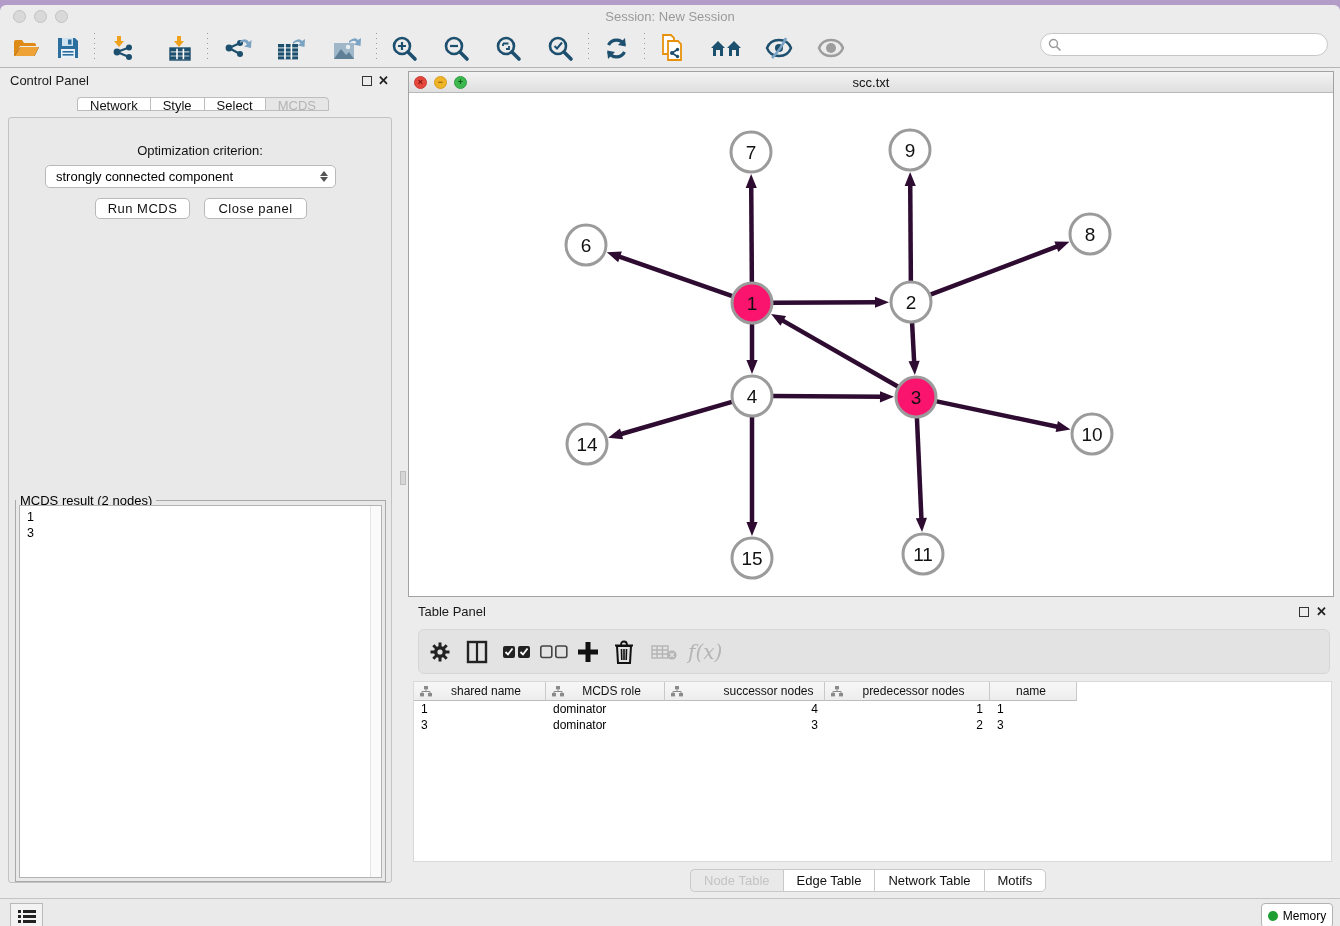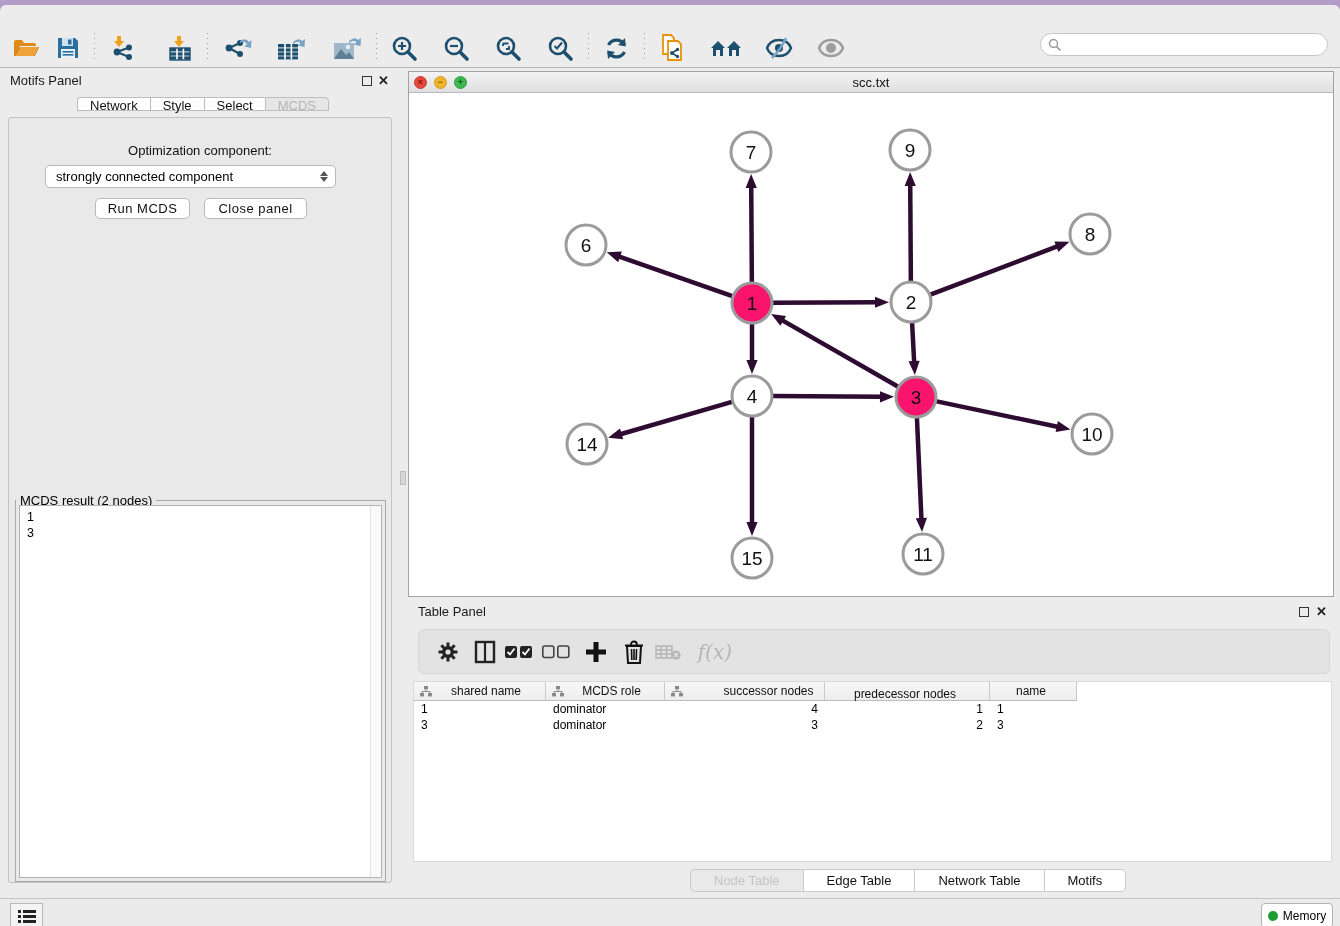--- a/index.html
+++ b/index.html
@@ -79,34 +79,34 @@
   .tl-red { background:#e6483e; border:1px solid #c93a31; color:#7c120c; }
   .tl-yel { background:#f0b429; border:1px solid #d59c1a; color:#8a5d05; }
   .tl-grn { background:#3cb84e; border:1px solid #2f9e40; color:#0e5c1a; }
   .net-canvas { position:absolute; left:0; top:21px; width:924px; height:503px; background:#fff; }
 
   
   .tp-title { position:absolute; left:418px; top:599px; font-size:13px; color:#1a1a1a; }
   .tp-toolbar { position:absolute; left:418px; top:624px; width:912px; height:45px;
                 background:#e3e3e3; border:1px solid #d6d6d6; border-radius:6px;
                 display:flex; align-items:center; padding-left:10px; gap:7px; }
-  .tp-btn { width:30px; height:32px; display:flex; align-items:center; justify-content:flex-end;
+  .tp-btn { width:30px; height:32px; display:flex; align-items:center; justify-content:flex-start;
             background:transparent; border:none; }
   .fx { font-family:"DejaVu Serif", serif; font-style:italic; font-size:20px; color:#b4b4b4; }
   .ntable { position:absolute; left:413px; top:676px; width:919px; height:181px; background:#fff;
             border:1px solid #d9d9d9; font-size:12px; }
   .thead { display:flex; height:19px; }
   .th { background:linear-gradient(#f7f7f7,#ededed); border-right:1px solid #c9c9c9;
         border-bottom:1px solid #bdbdbd; display:flex; align-items:center; gap:5px;
         padding-left:6px; font-size:12px; color:#111; }
   .th .lbl { flex:1; text-align:center; padding-right:10px; }
   .trow { display:flex; height:16px; align-items:center; }
   .td { padding:0 7px; overflow:hidden; white-space:nowrap; }
   .tp-tabs { position:absolute; top:864px; left:690px; display:flex; height:23px; }
-  .tp-tab { padding:3px 23px 0; font-size:13px; background:#fff; border:1px solid #c9c9c9;
+  .tp-tab { padding:3px 13px 0; font-size:13px; background:#fff; border:1px solid #c9c9c9;
             border-right:none; color:#111; }
   .tp-tab:first-child { border-radius:5px 0 0 5px; }
   .tp-tab:last-child { border-right:1px solid #c9c9c9; border-radius:0 5px 5px 0; }
   .tp-tab.sel { background:#e9e9e9; color:#c3c3c3; }
 
   
   .statusbar { position:absolute; left:0; top:893px; width:100%; height:33px;
                background:#eaeaea; border-top:1px solid #c4c4c4; }
   .sb-list { position:absolute; left:10px; top:4px; width:33px; height:26px; background:#f3f3f3;
              border:1px solid #b9b9b9; display:flex; align-items:center; justify-content:center; }
@@ -114,20 +114,26 @@
                 border:1px solid #b3b3b3; border-radius:4px; display:flex; align-items:center;
                 justify-content:center; gap:5px; font-size:12px; font-family:"Liberation Sans",sans-serif;}
   .memdot { width:10px; height:10px; border-radius:50%; background:#1e9e33; }
 </style>
 </head>
 <body>
 
 <div id="app">
 <div class="window">
 
+  <div class="titlebar">
+    <span class="traffic tl-gray" style="left:13px"></span>
+    <span class="traffic tl-gray" style="left:34px"></span>
+    <span class="traffic tl-gray" style="left:55px"></span>
+    <div class="win-title">Session: New Session</div>
+  </div>
 
   <div class="toolbar">
     <button class="tbtn" style="margin-left:4px">
       <svg width="28" height="24" viewBox="0 0 28 24">
         <path d="M2 20 L2 6 Q2 4 4 4 L10 4 L12 7 L22 7 Q24 7 24 9 L24 10 L8 10 L4 20 Z" fill="#df8a17"></path>
         <path d="M8.5 11 L27 11 L22.5 20 L2.5 20 Z" fill="#f2a factoring"></path>
         <path d="M8.5 11 L27 11 L22.5 20 L2.5 20 Z" fill="#efa235"></path>
       </svg>
     </button>
     <button class="tbtn">
@@ -270,31 +276,31 @@
     </button>
     <div class="searchbox">
       <svg width="14" height="14" viewBox="0 0 14 14">
         <circle cx="5.5" cy="5.5" r="4" fill="none" stroke="#9a9a9a" stroke-width="1.4"></circle>
         <path d="M8.6 8.6 L12.5 12.5" stroke="#9a9a9a" stroke-width="1.6"></path>
       </svg>
       <input type="text" placeholder="" style="">
     </div>
   </div>
 
-  <div class="cp-title">Motifs Panel</div>
+  <div class="cp-title">Control Panel</div>
   <span class="panel-float" style="left:362px"></span>
   <span class="panel-close" style="left:378px">✕</span>
   <div class="cp-tabs" id="cp-tabs">
         <div class="cp-tab">Network</div>
         <div class="cp-tab">Style</div>
         <div class="cp-tab">Select</div>
         <div class="cp-tab sel">MCDS</div>
       </div>
   <div class="cp-box">
-    <div class="opt-label">Optimization component:</div>
+    <div class="opt-label">Optimization criterion:</div>
     <div class="crit-select">
       <span>strongly connected component</span>
       <span class="crit-arrows">
             <i class="up"></i>
             <i class="dn"></i>
           </span>
     </div>
     <button class="cp-btn" style="left:86px; width:95px">Run MCDS</button>
     <button class="cp-btn" style="left:195px; width:103px">Close panel</button>
     <div class="groupbox">
@@ -484,21 +490,21 @@
           </div>
           <div class="th" style="width: 160px; gap: 40px;">
             <svg width="12" height="11" viewBox="0 0 12 11">
               <rect x="4" y="0" width="4" height="3.4" fill="#8a8a8a"></rect>
               <rect x="0" y="7" width="4" height="3.4" fill="#8a8a8a"></rect>
               <rect x="8" y="7" width="4" height="3.4" fill="#8a8a8a"></rect>
               <path d="M6 3.4 L6 5.5 M2 7 L2 5.5 L10 5.5 L10 7" stroke="#8a8a8a" stroke-width="1" fill="none"></path>
             </svg>
             <span class="lbl">successor nodes</span>
           </div>
-          <div class="th" style="width: 165px; flex-direction: column;">
+          <div class="th" style="width: 165px;">
             <svg width="12" height="11" viewBox="0 0 12 11">
               <rect x="4" y="0" width="4" height="3.4" fill="#8a8a8a"></rect>
               <rect x="0" y="7" width="4" height="3.4" fill="#8a8a8a"></rect>
               <rect x="8" y="7" width="4" height="3.4" fill="#8a8a8a"></rect>
               <path d="M6 3.4 L6 5.5 M2 7 L2 5.5 L10 5.5 L10 7" stroke="#8a8a8a" stroke-width="1" fill="none"></path>
             </svg>
             <span class="lbl">predecessor nodes</span>
           </div>
           <div class="th" style="width: 87px;">
             <span class="lbl">name</span>

